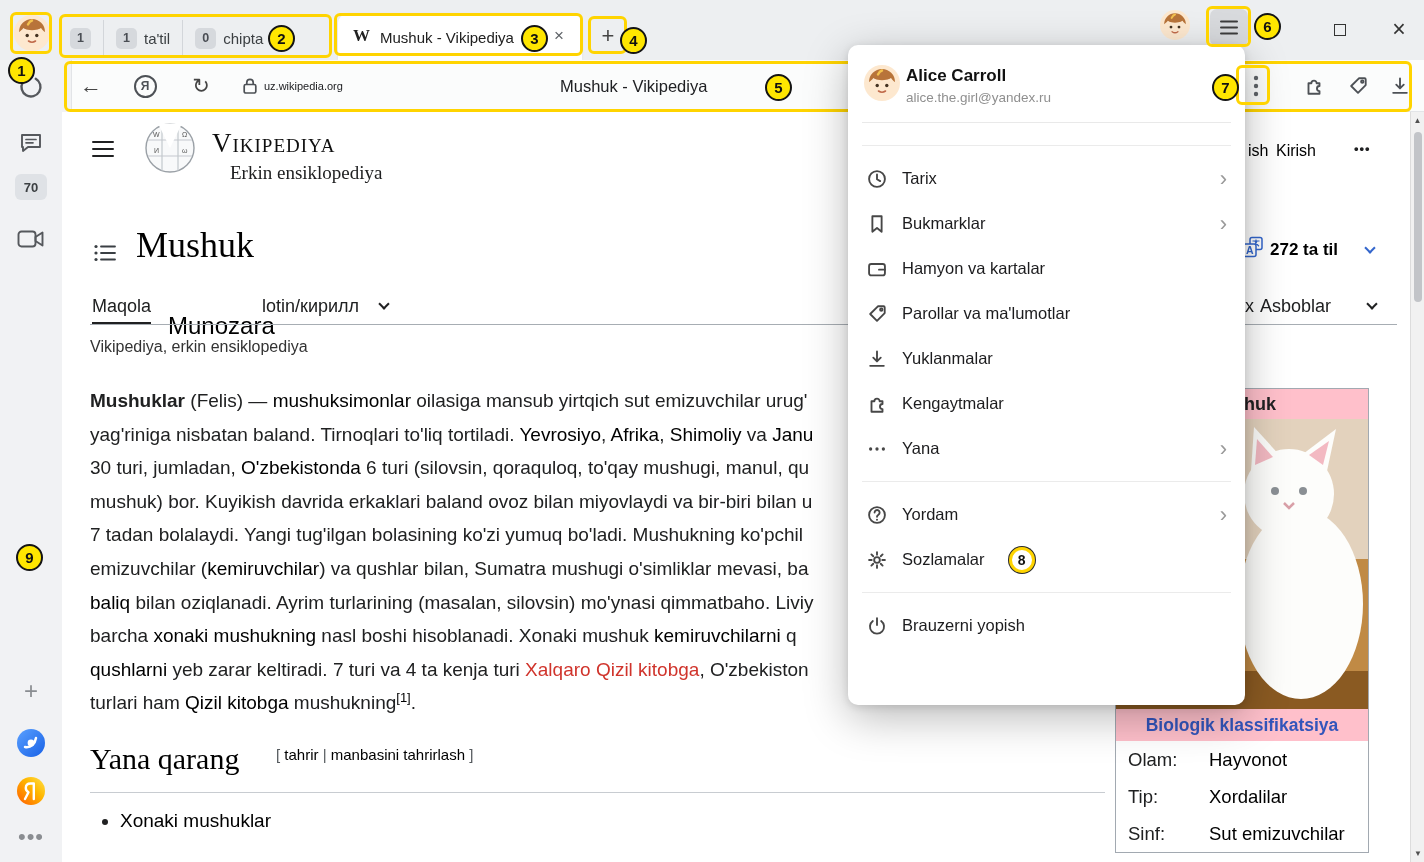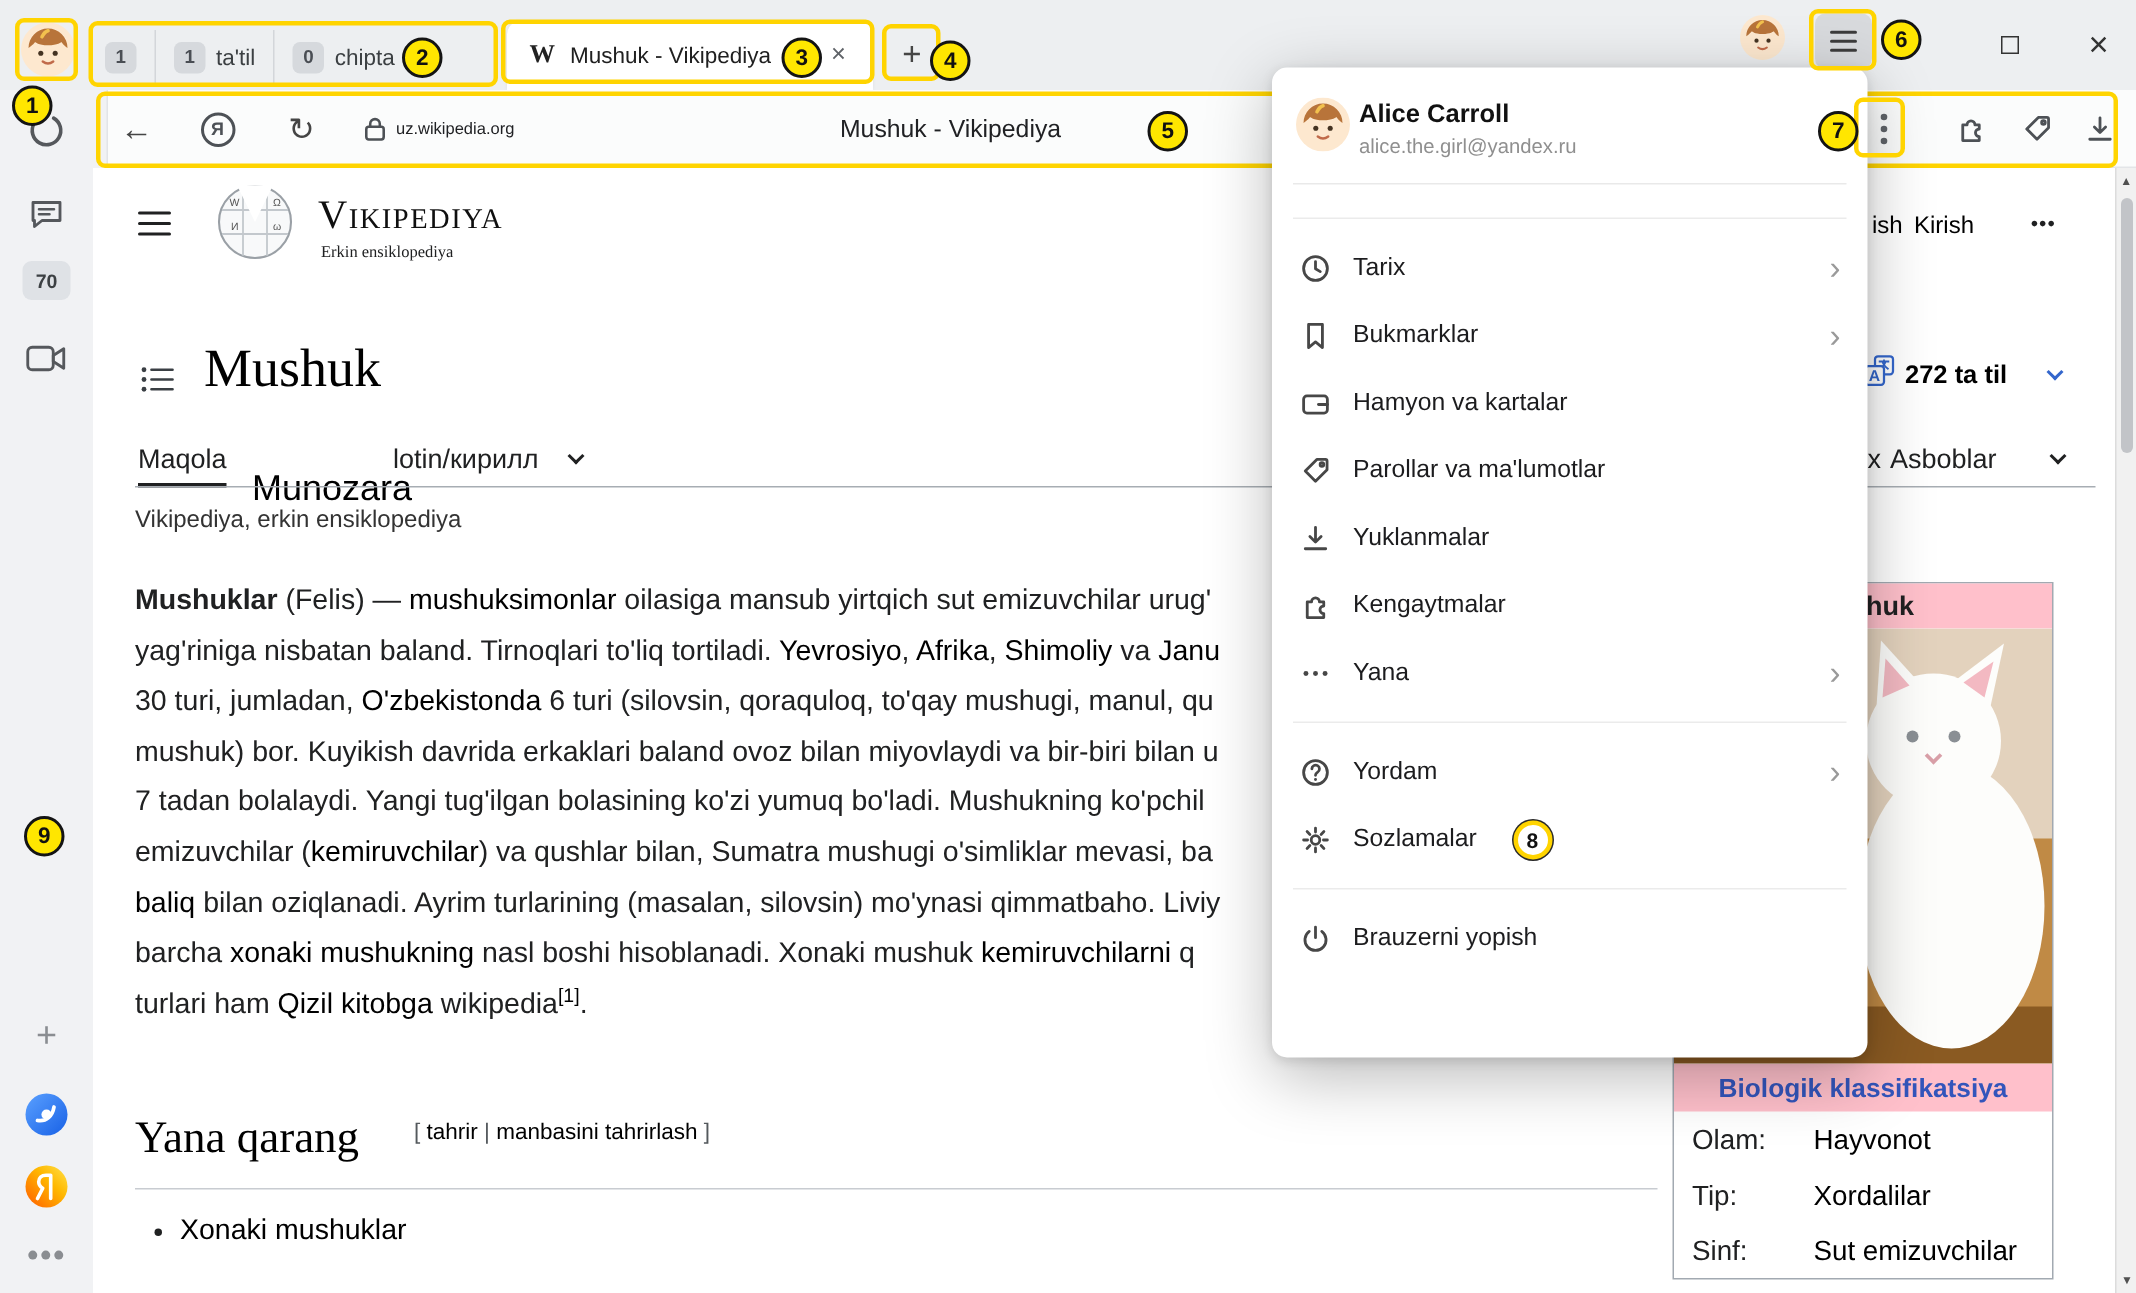--- a/index.html
+++ b/index.html
@@ -218,21 +218,21 @@
         <circle cx="26" cy="26" r="24" fill="#f8f9fa" stroke="#9aa0a6" stroke-width="1.4"></circle>
         <path d="M4 18h44M4 34h44M18 3.5v45M34 3.5v45" stroke="#c3c8cd" stroke-width="1.2" fill="none"></path>
         <path d="M26 26 14 1.5h24z" fill="#fff"></path>
         <text x="9" y="15" font-size="7" fill="#555">W</text>
         <text x="38" y="15" font-size="7" fill="#555">Ω</text>
         <text x="10" y="31" font-size="7" fill="#555">И</text>
         <text x="38" y="31" font-size="7" fill="#555">ω</text>
       </svg>
   </div>
   <div class="abs wserif" style="left:150px;top:16px;font-size:27px;font-variant:small-caps;letter-spacing:1px;color:#0f0f0f">Vikipediya</div>
-  <div class="abs wserif" style="left:152px;top:50px;font-size:11px;color:#202122">Erkin ensiklopediya</div>
+  <div class="abs wserif" style="left:168px;top:50px;font-size:19px;color:#202122">Erkin ensiklopediya</div>
 
   <span class="abs wlink" style="left:1186px;top:30px;font-size:16px">ish</span>
   <span class="abs wlink" style="left:1214px;top:30px;font-size:16px">Kirish</span>
   <span class="abs" style="left:1292px;top:29px;font-size:13px;font-weight:bold;color:#202122;letter-spacing:1px">•••</span>
 
   <div class="abs" style="left:1180px;top:124px">
     <svg width="22" height="22" viewBox="0 0 22 22">
         <rect x="8" y="1.5" width="12" height="12" rx="2" fill="none" stroke="#3366cc" stroke-width="1.5"></rect>
         <path d="M10.5 5h7M14 5V3.6M11 10.2c2-1.5 3.5-3 4-5.2M17 10.2c-2-1.5-3.5-3-4-5.2" stroke="#3366cc" stroke-width="1.2" fill="none"></path>
         <rect x="1.5" y="8" width="12.5" height="12.5" rx="2" fill="#fff" stroke="#3366cc" stroke-width="1.5"></rect>
@@ -266,21 +266,22 @@
 
   <div id="wiki-paragraph" class="abs" style="left:28px;top:272px;width:1050px">
       <div class="w-line"><span class="wbold">Mushuklar</span><span> (Felis) — </span><span class="wlink">mushuksimonlar</span><span> oilasiga mansub yirtqich sut emizuvchilar urug'</span></div>
       <div class="w-line"><span>yag'riniga nisbatan baland. Tirnoqlari to'liq tortiladi. </span><span class="wlink">Yevrosiyo</span><span>, </span><span class="wlink">Afrika</span><span>, </span><span class="wlink">Shimoliy</span><span> va </span><span class="wlink">Janu</span></div>
       <div class="w-line"><span>30 turi, jumladan, </span><span class="wlink">O'zbekistonda</span><span> 6 turi (silovsin, qoraquloq, to'qay mushugi, manul, qu</span></div>
       <div class="w-line"><span>mushuk) bor. Kuyikish davrida erkaklari baland ovoz bilan miyovlaydi va bir-biri bilan u</span></div>
       <div class="w-line"><span>7 tadan bolalaydi. Yangi tug'ilgan bolasining ko'zi yumuq bo'ladi. Mushukning ko'pchil</span></div>
       <div class="w-line"><span>emizuvchilar (</span><span class="wlink">kemiruvchilar</span><span>) va qushlar bilan, Sumatra mushugi o'simliklar mevasi, ba</span></div>
       <div class="w-line"><span class="wlink">baliq</span><span> bilan oziqlanadi. Ayrim turlarining (masalan, silovsin) mo'ynasi qimmatbaho. Liviy</span></div>
       <div class="w-line"><span>barcha </span><span class="wlink">xonaki mushukning</span><span> nasl boshi hisoblanadi. Xonaki mushuk </span><span class="wlink">kemiruvchilarni</span><span> q</span></div>
-      <div class="w-line"><span>turlari ham </span><span class="wlink">Qizil kitobga</span><span> wikipedia</span><sup class="wlink">[1]</sup><span>.</span></div>
+      <div class="w-line"><span class="wlink">qushlarni</span><span> yeb zarar keltiradi. 7 turi va 4 ta kenja turi </span><span class="wred">Xalqaro Qizil kitobga</span><span>, O'zbekiston</span></div>
+      <div class="w-line"><span>turlari ham </span><span class="wlink">Qizil kitobga</span><span> mushukning</span><sup class="wlink">[1]</sup><span>.</span></div>
     </div>
 
   <h2 class="abs wserif" style="left:28px;top:630px;font-size:30px;font-weight:normal;color:#000">Yana qarang</h2>
   <div class="abs" style="left:214px;top:634px;font-size:15px;color:#54595d">
     <span>[</span>
     <span class="wlink">tahrir</span>
     <span>|</span>
     <span class="wlink">manbasini tahrirlash</span>
     <span>]</span>
   </div>

